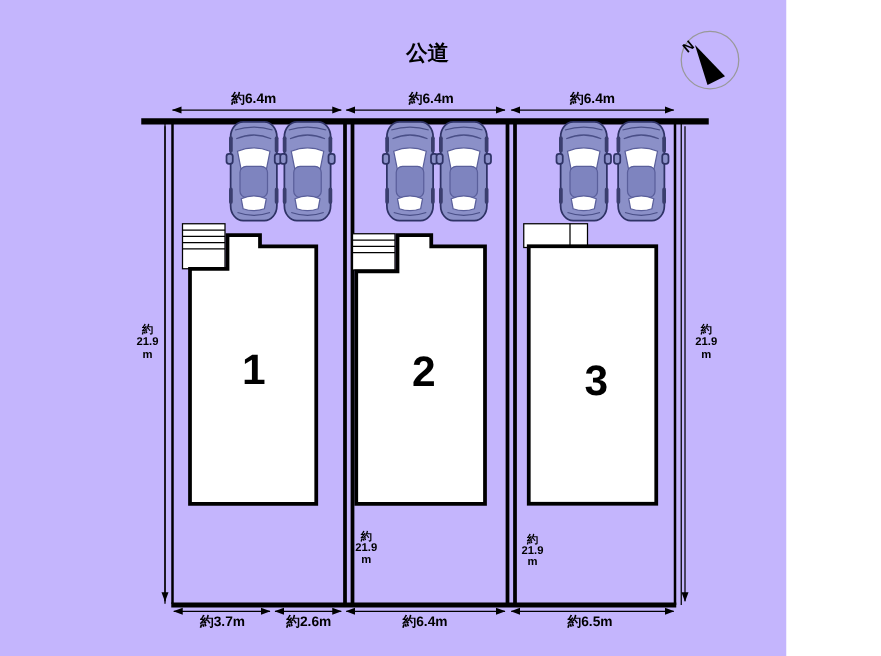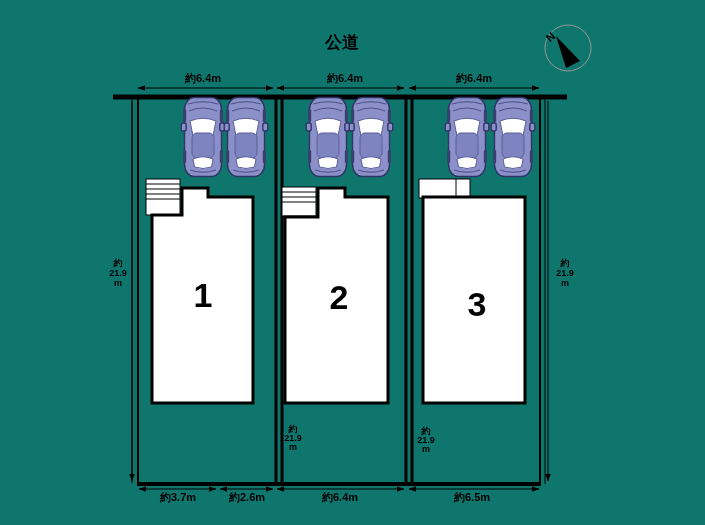--- a/index.html
+++ b/index.html
@@ -1,16 +1,16 @@
 <!DOCTYPE html>
 <html><head>
 <meta charset="utf-8">
 <style>
   html,body{margin:0;padding:0;background:#ffffff;}
-  .stage{position:relative;width:705px;height:525px;background:#0f766e;overflow:hidden;
+  .stage{position:relative;width:629px;height:525px;background:#c4b5fd;overflow:hidden;
          font-family:"Liberation Sans","DejaVu Sans",sans-serif;text-align:right;}
   svg text{font-family:"Liberation Sans","DejaVu Sans",sans-serif;fill:#000;}
   .plan-title{font-size:17px;font-weight:bold;}
   .dim-label{font-size:11px;font-weight:bold;}
   .depth-label{font-size:9px;font-weight:bold;}
   .lot-number{font-size:34px;font-weight:bold;}
   .compass-n{font-size:11px;font-weight:bold;}
   .dim-line{stroke:#000;stroke-width:1;}
   .thin-line{stroke:#000;stroke-width:1;fill:none;}
   .road-line{stroke:#000;stroke-width:5;}

